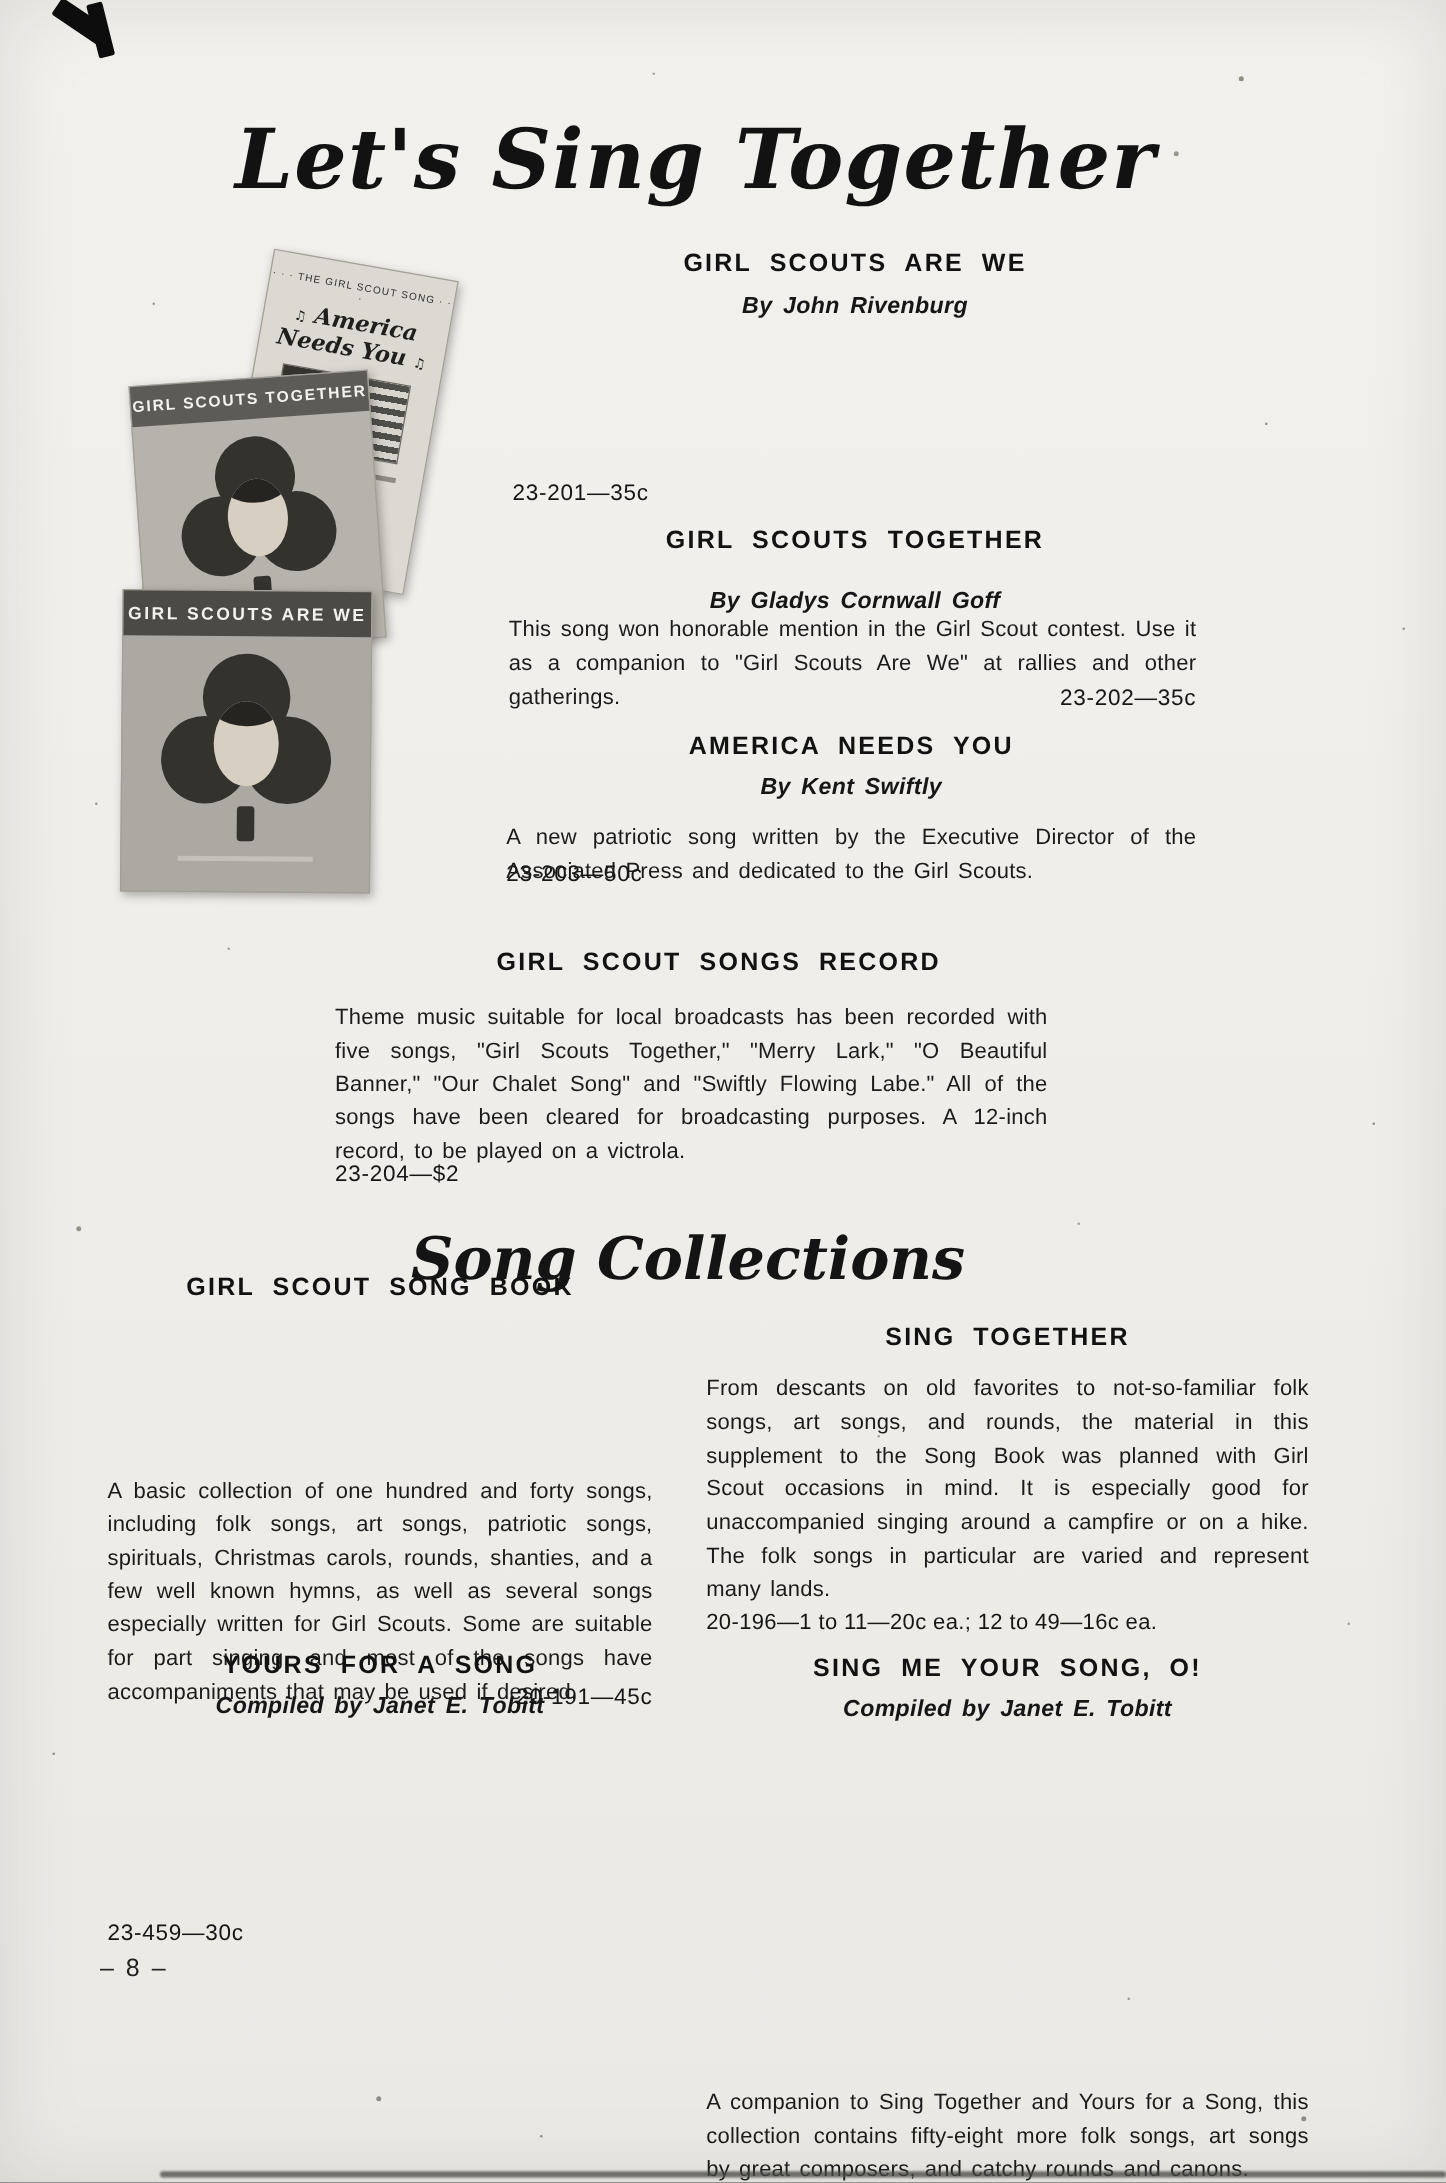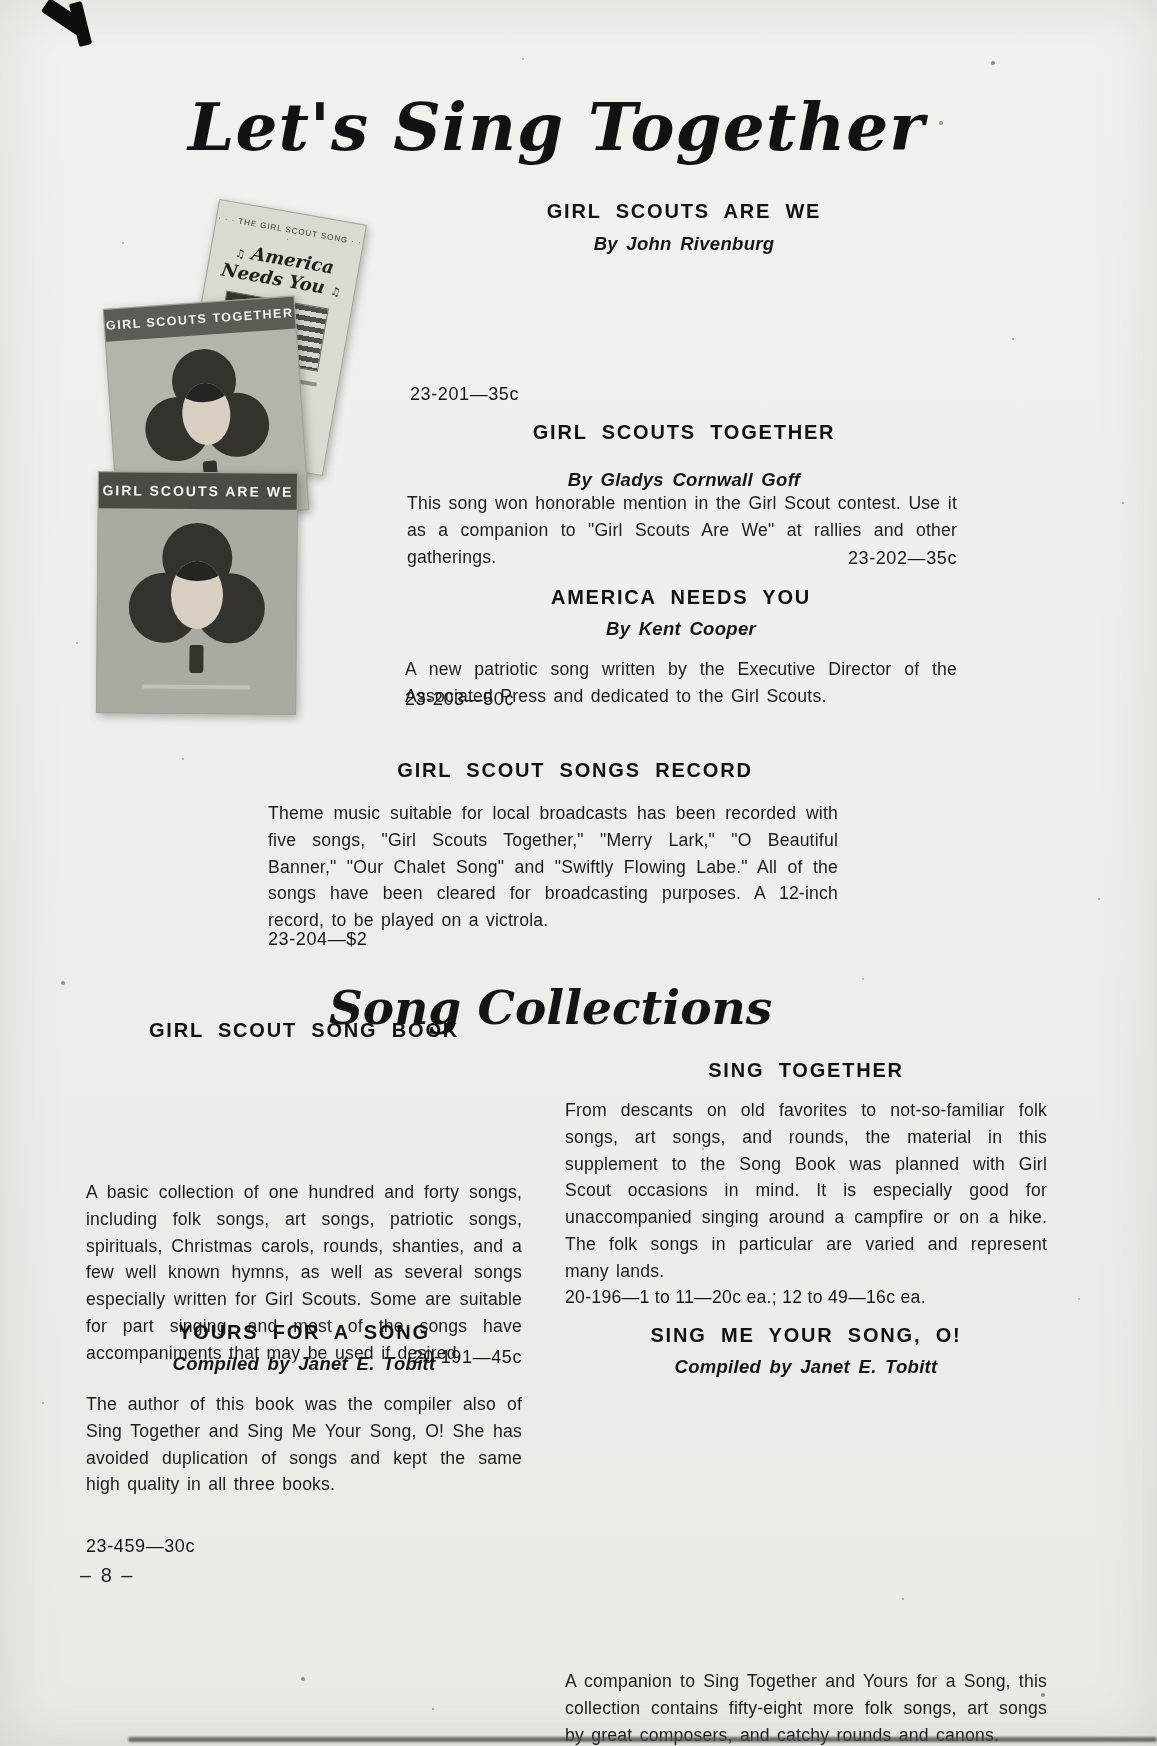--- a/index.html
+++ b/index.html
@@ -139,39 +139,38 @@
   <div class="sec-price" style="left:410px; top:384px; width:548px;">23-201—35c</div>
 
   <div class="sec-h" style="left:410px; top:421px; width:548px;">GIRL SCOUTS TOGETHER</div>
   <div class="sec-by" style="left:410px; top:453px; width:548px;margin-top:16px;">By Gladys Cornwall Goff</div>
   <div class="sec-body rel" style="left:407px; top:490px; width:550px; min-height:82px;">
     <span>This song won honorable mention in the Girl Scout contest. Use it as a companion to "Girl Scouts Are We" at rallies and other gatherings.</span>
     <span class="price-br">23-202—35c</span>
   </div>
 
   <div class="sec-h" style="left:405px; top:586px; width:552px;">AMERICA NEEDS YOU</div>
-  <div class="sec-by" style="left:405px; top:618px; width:552px;">By Kent Cooper</div>
+  <div class="sec-by" style="left:405px; top:618px; width:552px;">By Kent Swiftly</div>
   <div class="sec-body" style="left:405px; top:656px; width:552px;">A new patriotic song written by the Executive Director of the Associated Press and dedicated to the Girl Scouts.</div>
   <div class="sec-price" style="left:405px; top:689px; width:552px;">23-203—50c</div>
 
   <div class="sec-h" style="left:290px; top:759px; width:570px;">GIRL SCOUT SONGS RECORD</div>
   <div class="sec-body" style="left:268px; top:800px; width:570px;">Theme music suitable for local broadcasts has been recorded with five songs, "Girl Scouts Together," "Merry Lark," "O Beautiful Banner," "Our Chalet Song" and "Swiftly Flowing Labe." All of the songs have been cleared for broadcasting purposes. A 12-inch record, to be played on a victrola.</div>
   <div class="sec-price" style="left:268px; top:929px; width:570px;">23-204—$2</div>
 
   <h2 class="collections-title script">Song Collections</h2>
 
   <div class="sec-h" style="left:86px; top:1019px; width:436px;">GIRL SCOUT SONG BOOK</div>
   <div class="sec-body rel" style="left:86px; top:1097px; width:436px; min-height:192px;">
     <span>A basic collection of one hundred and forty songs, including folk songs, art songs, patriotic songs, spirituals, Christmas carols, rounds, shanties, and a few well known hymns, as well as several songs especially written for Girl Scouts. Some are suitable for part singing, and most of the songs have accompaniments that may be used if desired.</span>
     <span class="price-br">20-191—45c</span>
   </div>
 
   <div class="sec-h" style="left:86px; top:1321px; width:436px;">YOURS FOR A SONG</div>
   <div class="sec-by" style="left:86px; top:1353px; width:436px;">Compiled by Janet E. Tobitt</div>
-  <div class="sec-body" style="left:86px; top:1391px; width:436px;">The author of this book was the compiler also of Sing Together and Sing Me Your Song, O! She has avoided duplication of songs and kept the same high quality in all three books.</div>
   <div class="sec-price" style="left:86px; top:1500px; width:436px;margin-top:36px;">23-459—30c</div>
 
   <div class="sec-h" style="left:565px; top:1059px; width:482px;">SING TOGETHER</div>
   <div class="sec-body" style="left:565px; top:1097px; width:482px;">From descants on old favorites to not-so-familiar folk songs, art songs, and rounds, the material in this supplement to the Song Book was planned with Girl Scout occasions in mind. It is especially good for unaccompanied singing around a campfire or on a hike. The folk songs in particular are varied and represent many lands.</div>
   <div class="price-line" style="left:565px; top:1287px; width:482px;">20-196—1 to 11—20c ea.; 12 to 49—16c ea.</div>
 
   <div class="sec-h" style="left:565px; top:1324px; width:482px;">SING ME YOUR SONG, O!</div>
   <div class="sec-by" style="left:565px; top:1356px; width:482px;">Compiled by Janet E. Tobitt</div>
   <div class="sec-body rel" style="left:565px; top:1394px; width:482px; min-height:110px;">
     <span>A companion to Sing Together and Yours for a Song, this collection contains fifty-eight more folk songs, art songs by great composers, and catchy rounds and canons.</span>

